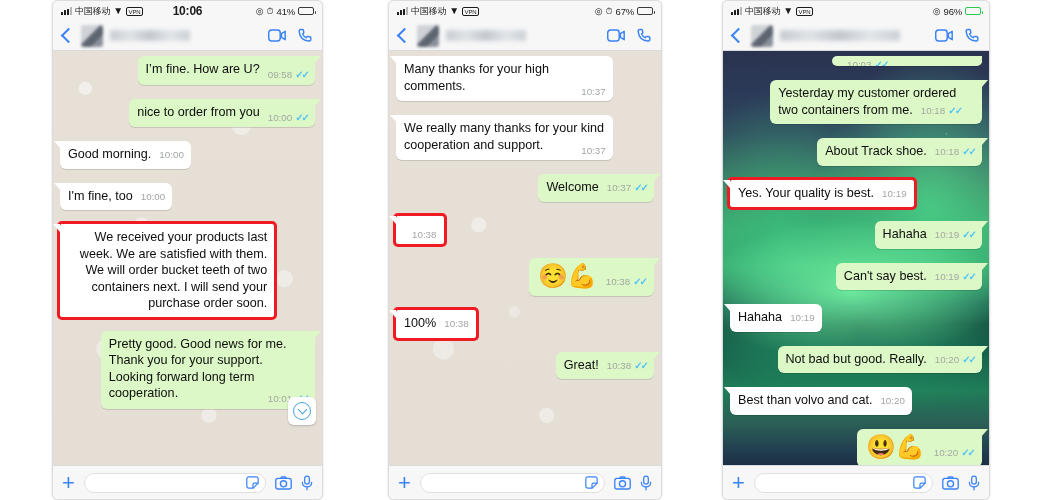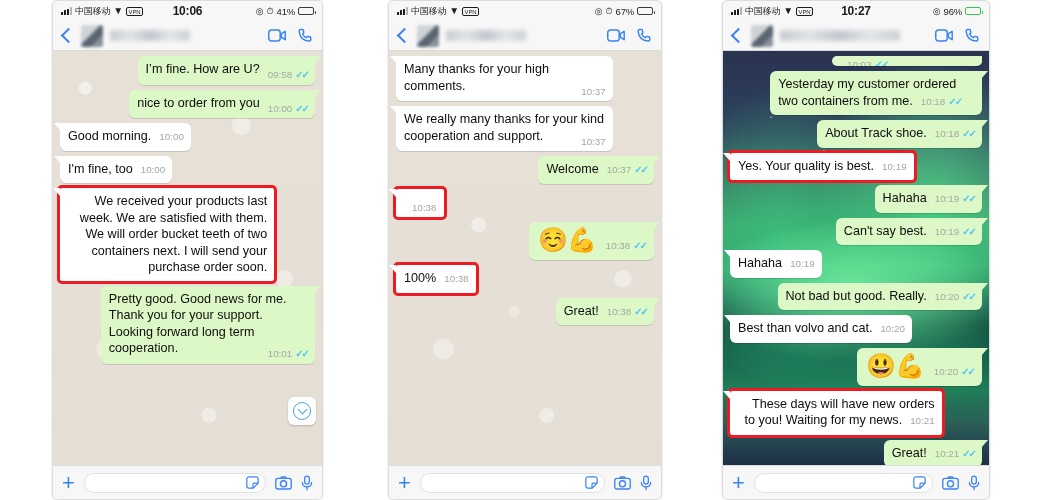--- a/index.html
+++ b/index.html
@@ -91,21 +91,21 @@
     background: linear-gradient(90deg,#c8ccd2,#dfe2e6,#c3c8ce,#e2e5e9,#cbd0d6);
     filter: blur(2.2px);
   }
   .nav-actions { margin-left:auto; display:flex; align-items:center; gap:12px; }
   .nav-ico { color:#3b84f5; display:flex; }
 
   
   .chat {
     flex: 1 1 auto; position: relative; overflow: hidden;
     padding: 5px 7px 4px;
-    display:flex; flex-direction:column; gap:5px;
+    display:flex; flex-direction:column; gap:14px;
   }
   .chat.doodle {
     background-color: #e3ddd4;
     background-image:
       radial-gradient(circle at 12% 9%, rgba(255,255,255,.5) 0 6px, transparent 7px),
       radial-gradient(circle at 70% 18%, rgba(255,255,255,.38) 0 9px, transparent 10px),
       radial-gradient(circle at 33% 42%, rgba(255,255,255,.42) 0 7px, transparent 8px),
       radial-gradient(circle at 86% 55%, rgba(255,255,255,.4) 0 8px, transparent 9px),
       radial-gradient(circle at 20% 72%, rgba(255,255,255,.36) 0 10px, transparent 11px),
       radial-gradient(circle at 58% 88%, rgba(255,255,255,.4) 0 7px, transparent 8px),
@@ -438,21 +438,20 @@
           <span class="bars">
             <i></i>
             <i></i>
             <i></i>
             <i></i>
           </span>
           <span class="carrier">中国移动</span>
           <span class="wifi">▼</span>
           <span class="vpn">VPN</span>
         </div>
-        <span class="sb-time">10:27</span>
         <div class="sb-right">
           <span class="loc">◎</span>
           <span class="batt-pct">96%</span>
           <span class="batt green"><span class="batt-fill" style="width: 96%;"></span></span>
         </div>
       </div>
       <div class="navbar">
         <span class="back-chevron"></span>
         <span class="avatar-blur"></span>
         <span class="title-blur" style="width: 120px;"></span>

